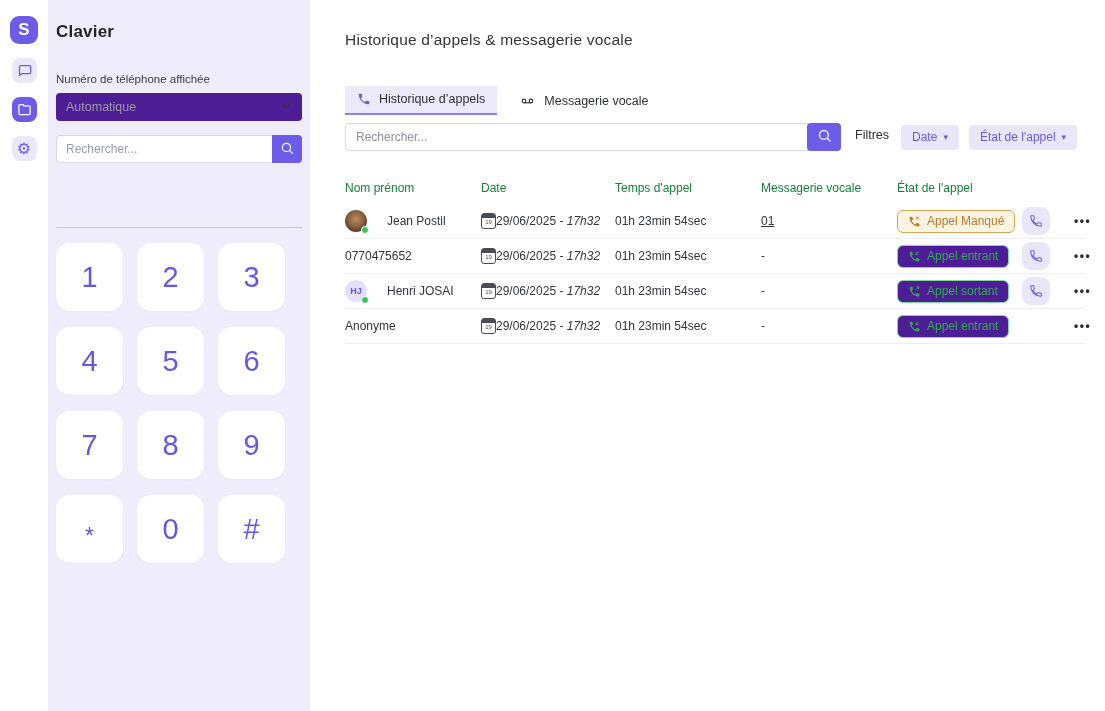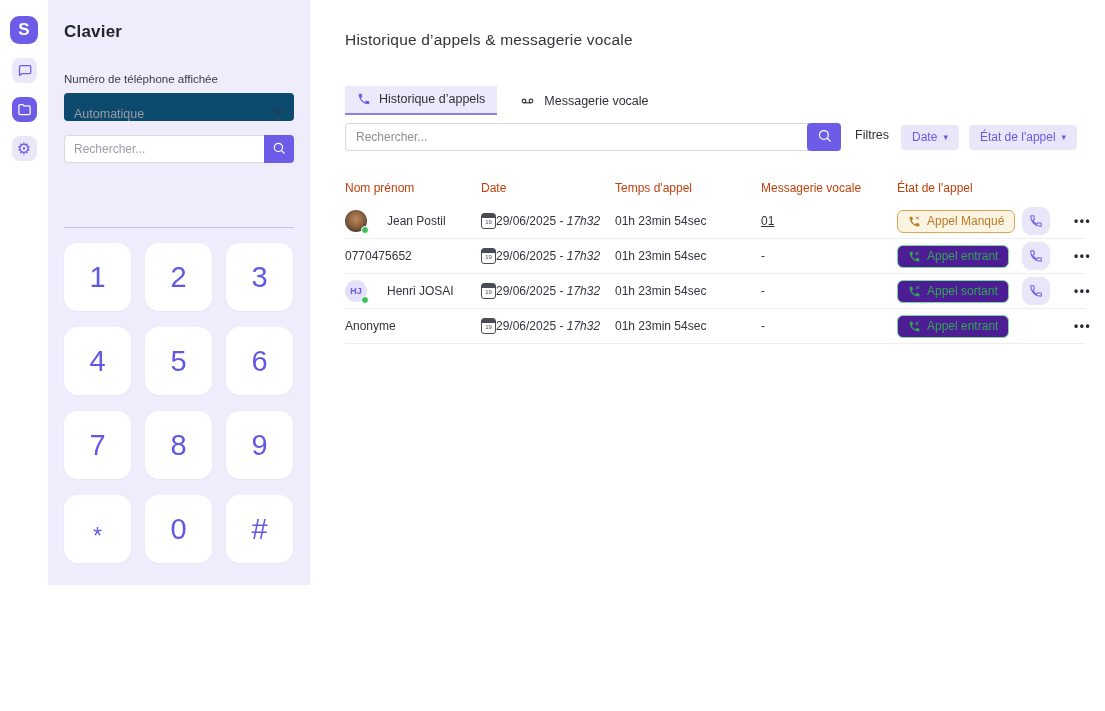--- a/index.html
+++ b/index.html
@@ -10,25 +10,25 @@
   .rail { position:absolute; left:0; top:0; width:48px; height:711px; background:#fff; z-index:3; }
   .rail .logo { width:28px; height:28px; margin:16px auto 0; background:#6C5CE7; border-radius:9px;
     display:flex; align-items:center; justify-content:center; color:#fff; font-weight:700; font-size:17px; }
   .tile { width:25px; height:25px; margin:14px auto 0; border-radius:8px; background:#EAE7F9;
     display:flex; align-items:center; justify-content:center; cursor:pointer; }
   .tile.active { background:#6C5CE7; }
   .tile svg { display:block; }
   .tile .gear { color:#6C5CE7; font-size:16px; line-height:1; }
 
   
-  .dialer { position:absolute; left:48px; top:0; width:262px; height:585px; background:#EFEDFC; z-index:2; padding:0 16px; }
+  .dialer { position:absolute; left:48px; top:0; width:262px; height:711px; background:#EFEDFC; z-index:2; padding:0 8px; }
   .dialer h1 { font-size:17px; font-weight:700; color:#23252d; margin-top:22px; letter-spacing:.2px; }
   .field-label { font-size:11.5px; color:#3a3c44; margin-top:31px; }
-  .select { margin-top:8px; height:28px; background:#0c4a6e; border-radius:4px; display:flex;
-    align-items:flex-end; justify-content:space-between; padding:0 10px; cursor:pointer; }
+  .select { margin-top:8px; height:28px; background:#4c1d95; border-radius:4px; display:flex;
+    align-items:center; justify-content:space-between; padding:0 10px; cursor:pointer; }
   .select span { font-size:12.5px; color:#9a9ca7; }
   .searchline { margin-top:14px; display:flex; height:28px; }
   .searchline input { flex:1; border:1px solid #d9d9e3; border-right:none; border-radius:4px 0 0 4px;
     padding:0 9px; font-size:12px; color:#444; outline:none; background:#fff; }
   .searchline input::placeholder { color:#9a9ca7; }
   .sbtn { width:30px; background:#6C5CE7; border:none; border-radius:0 4px 4px 0; cursor:pointer;
     display:flex; align-items:center; justify-content:center; }
   .divider { height:1px; background:#c9c1ee; margin-top:64px; }
   .keypad { margin-top:15px; display:grid; grid-template-columns:repeat(3,67px); gap:16px 14px; }
   .key { height:68px; background:#fff; border:none; border-radius:14px; cursor:pointer;
@@ -51,21 +51,21 @@
   .toolbar .tinput::placeholder { color:#8d8f9a; }
   .toolbar .tsbtn { width:34px; height:28px; background:#6C5CE7; border:none; border-radius:4px; cursor:pointer;
     display:flex; align-items:center; justify-content:center; margin-left:-2px; }
   .filtres { font-size:12.5px; color:#2f3038; margin:0 12px 5px 14px; }
   .pill { height:25px; background:#E9E6F9; border:none; border-radius:4px; color:#6A5AE0;
     font-size:12px; padding:0 11px; cursor:pointer; display:flex; align-items:center; gap:6px; font-family:inherit; }
   .pill + .pill { margin-left:10px; }
   .pill .caret { font-size:9px; }
 
   .table { margin-top:30px; width:740px; }
-  .thead { display:grid; grid-template-columns:136px 134px 146px 136px 1fr; font-size:12px; color:#c2410c; padding-bottom:9px; }
+  .thead { display:grid; grid-template-columns:136px 134px 146px 136px 1fr; font-size:12px; color:#15803d; padding-bottom:9px; }
   .trow { display:grid; grid-template-columns:136px 134px 146px 136px 125px 40px 1fr;
     align-items:center; height:35px; border-bottom:1px solid #ededf2; font-size:12px; color:#33343c; }
   .namecell { display:flex; align-items:center; gap:20px; }
   .avatar { position:relative; width:22px; height:22px; border-radius:50%; flex:0 0 22px;
     background:radial-gradient(circle at 50% 42%, #c08a5c 0%, #8a6240 45%, #4a372a 80%, #33261d 100%); }
   .avatar.initials { background:#E4E0F9; display:flex; align-items:center; justify-content:center;
     color:#6A5AE0; font-size:9px; font-weight:700; }
   .avatar .dot { position:absolute; right:-2px; bottom:-2px; width:8px; height:8px; border-radius:50%;
     background:#3CC15F; border:1.5px solid #fff; }
   .datecell { display:flex; align-items:center; }

